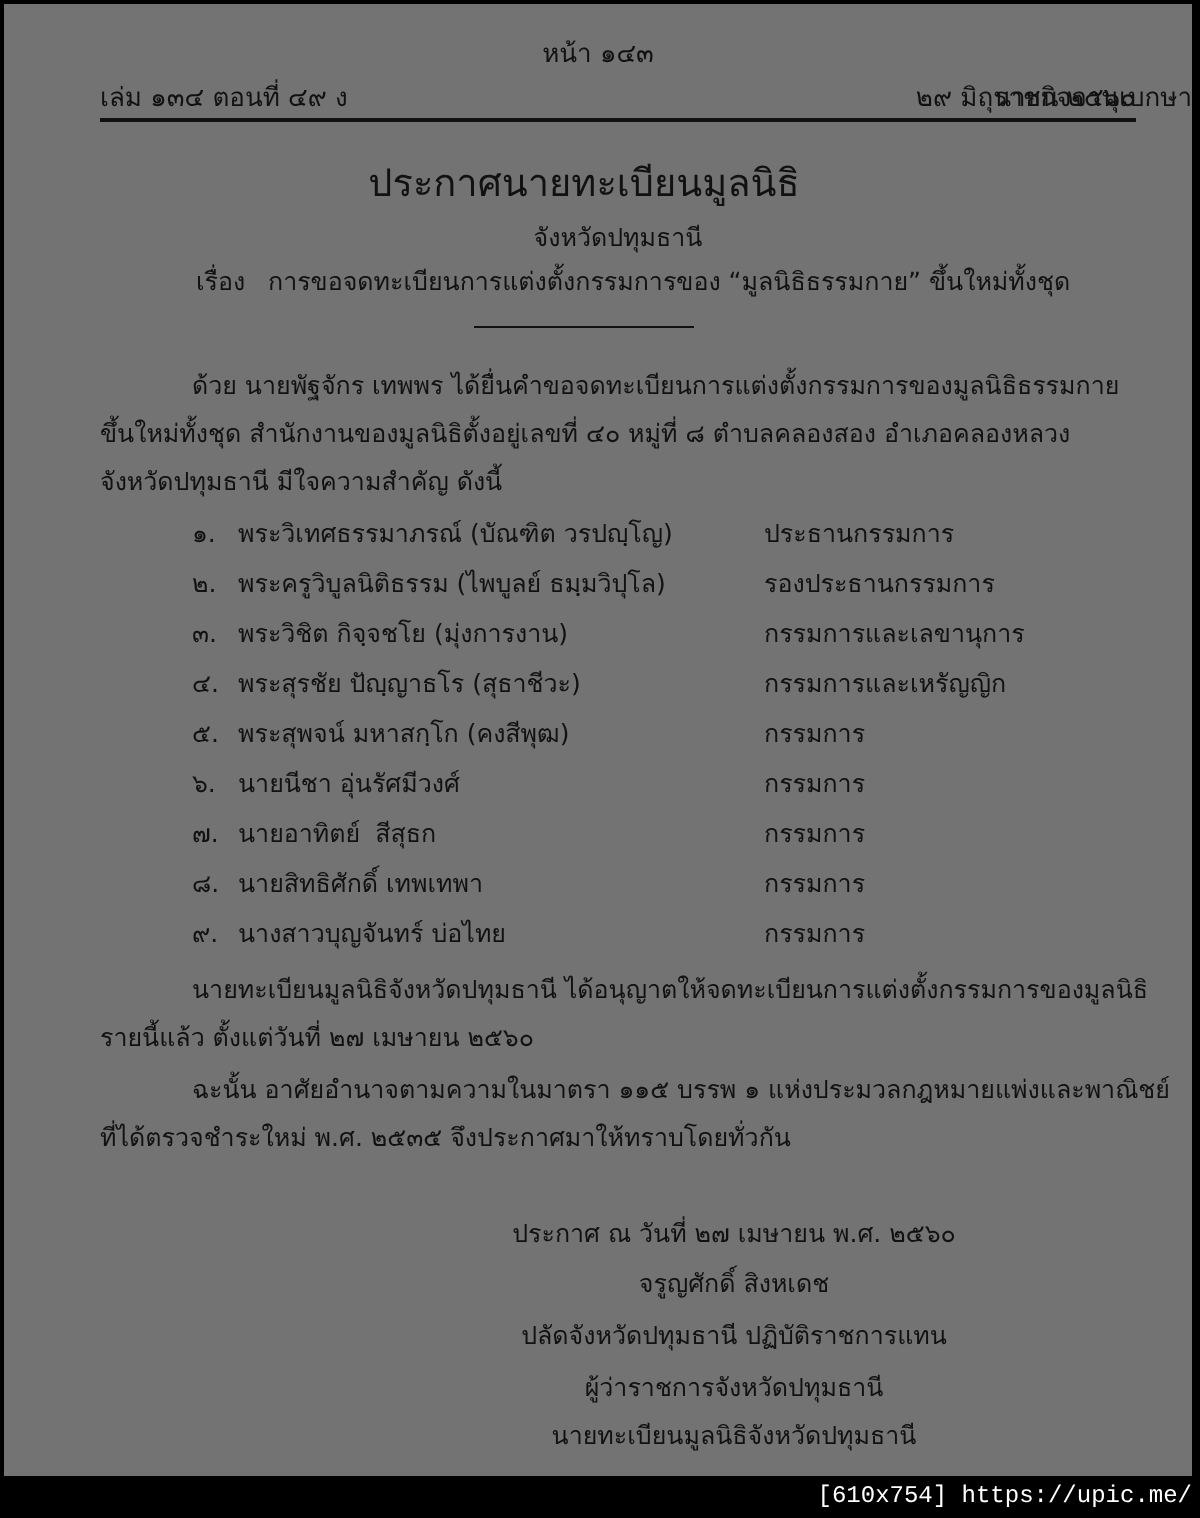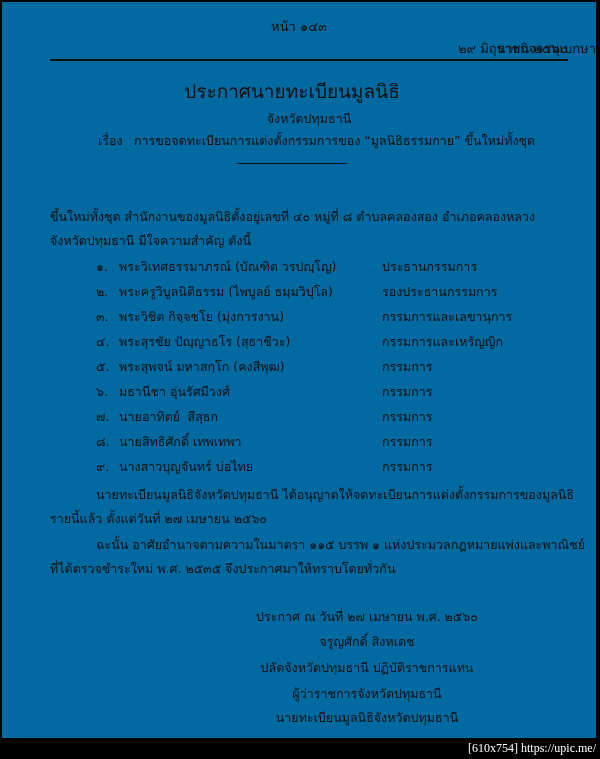--- a/index.html
+++ b/index.html
@@ -7,54 +7,56 @@
       width: 600px; height: 759px;
       background: #000;
       position: relative;
       overflow: hidden;
       font-family: "DejaVu Sans", sans-serif;
     }
     .page {
       position: absolute;
       left: 2px; top: 2px;
       width: 594px; height: 736px;
-      background: #0369a1;
+      background: #737373;
       color: #111;
     }
     .abs { position: absolute; white-space: nowrap; }
     .hdr { font-size: 13px; }
     .rule { position: absolute; background: #111; }
     .title { font-size: 19px; left: 0; width: 580px; text-align: center; }
     .sub { font-size: 12.5px; }
     .body { font-size: 12.5px; }
     .footer-bar {
       position: absolute; left: 0; top: 738px; width: 600px; height: 21px; background: #000;
     }
     .watermark {
       position: absolute; right: 4px; top: 741px;
-      color: #fff; font-family: Liberation Serif, serif; font-size: 12px;
+      color: #fff; font-family: Liberation Mono, monospace; font-size: 12px;
     }
     .center-col { left: 0; width: 594px; text-align: center; }
   </style>
 </head>
 <body>
 
 <div class="page">
 
   <div class="abs hdr" style="left:0;width:594px;text-align:center;top:14px;">หน้า ๑๔๓</div>
+  <div class="abs hdr" style="left:48px;top:36px;">เล่ม ๑๓๔ ตอนที่ ๔๙ ง</div>
   <div class="abs hdr" style="left:0;width:594px;text-align:right;top:36px;">ราชกิจจานุเบกษา</div>
   <div class="abs hdr" style="right:28px;top:36px;">๒๙ มิถุนายน ๒๕๖๐</div>
   <div class="rule" style="left:48px;top:57px;width:518px;height:2px;"></div>
 
   <div class="abs title" style="top:74px;">ประกาศนายทะเบียนมูลนิธิ</div>
   <div class="abs sub center-col" style="top:107px;margin-left:10px;">จังหวัดปทุมธานี</div>
   <div class="abs sub" style="left:96px;top:129px;">เรื่อง</div>
   <div class="abs sub" style="left:132px;top:129px;">การขอจดทะเบียนการแต่งตั้งกรรมการของ “มูลนิธิธรรมกาย” ขึ้นใหม่ทั้งชุด</div>
   <div class="rule" style="left:235px;top:161px;width:110px;height:1px;"></div>
 
+  <div class="abs body" style="left:94px;top:181px;">ด้วย นายพัฐจักร เทพพร ได้ยื่นคำขอจดทะเบียนการแต่งตั้งกรรมการของมูลนิธิธรรมกาย</div>
   <div class="abs body" style="left:48px;top:205px;">ขึ้นใหม่ทั้งชุด สำนักงานของมูลนิธิตั้งอยู่เลขที่ ๔๐ หมู่ที่ ๘ ตำบลคลองสอง อำเภอคลองหลวง</div>
   <div class="abs body" style="left:48px;top:229px;">จังหวัดปทุมธานี มีใจความสำคัญ ดังนี้</div>
 
   <div>
     <div class="abs body" style="left:94px;top:255px;">๑.</div>
     <div class="abs body" style="left:117px;top:255px;">พระวิเทศธรรมาภรณ์ (บัณฑิต วรปญฺโญ)</div>
     <div class="abs body" style="left:380px;top:255px;">ประธานกรรมการ</div>
 
     <div class="abs body" style="left:94px;top:280px;">๒.</div>
     <div class="abs body" style="left:117px;top:280px;">พระครูวิบูลนิติธรรม (ไพบูลย์ ธมฺมวิปุโล)</div>
@@ -66,21 +68,21 @@
 
     <div class="abs body" style="left:94px;top:330px;">๔.</div>
     <div class="abs body" style="left:117px;top:330px;">พระสุรชัย ปัญฺญาธโร (สุธาชีวะ)</div>
     <div class="abs body" style="left:380px;top:330px;">กรรมการและเหรัญญิก</div>
 
     <div class="abs body" style="left:94px;top:355px;">๕.</div>
     <div class="abs body" style="left:117px;top:355px;">พระสุพจน์ มหาสกฺโก (คงสีพุฒ)</div>
     <div class="abs body" style="left:380px;top:355px;">กรรมการ</div>
 
     <div class="abs body" style="left:94px;top:380px;">๖.</div>
-    <div class="abs body" style="left:117px;top:380px;">มธานีชา อุ่นรัศมีวงศ์</div>
+    <div class="abs body" style="left:117px;top:380px;">นายนีชา อุ่นรัศมีวงศ์</div>
     <div class="abs body" style="left:380px;top:380px;">กรรมการ</div>
 
     <div class="abs body" style="left:94px;top:405px;">๗.</div>
     <div class="abs body" style="left:117px;top:405px;font-family:Liberation Mono, monospace;">นายอาทิตย์ สีสุธก</div>
     <div class="abs body" style="left:380px;top:405px;">กรรมการ</div>
 
     <div class="abs body" style="left:94px;top:430px;">๘.</div>
     <div class="abs body" style="left:117px;top:430px;">นายสิทธิศักดิ์ เทพเทพา</div>
     <div class="abs body" style="left:380px;top:430px;">กรรมการ</div>
 

